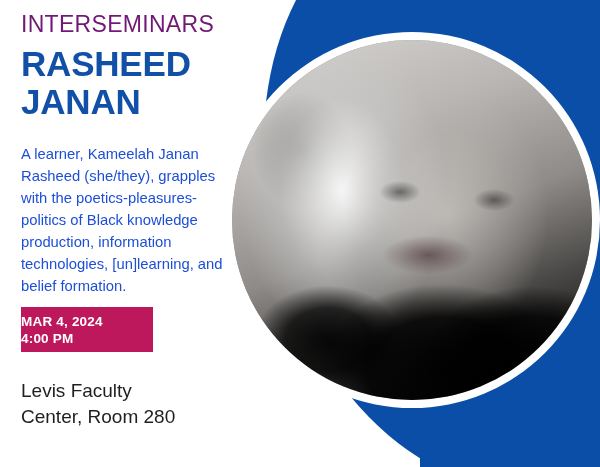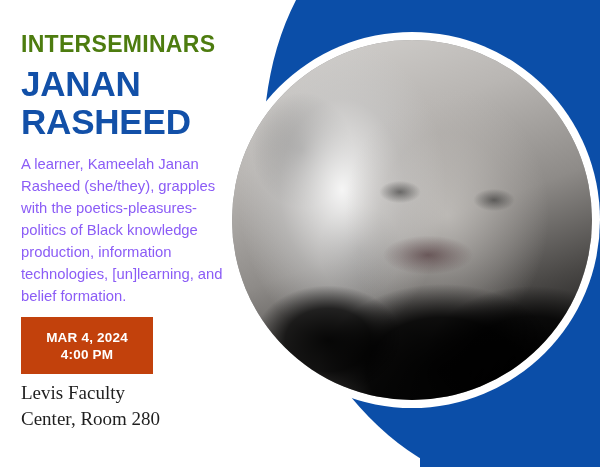--- a/index.html
+++ b/index.html
@@ -80,64 +80,62 @@
 
   
   .content {
     position: absolute;
     left: 21px;
     top: 0;
     width: 216px;
     z-index: 5;
   }
   .kicker {
-    margin-top: 32px;
+    margin-top: 12px;
     font-size: 23px;
-    font-weight: 700;
+    font-weight: 400;
     letter-spacing: 0.3px;
-    color: #4d7c0f;
+    color: #701a75;
     line-height: 1.1;
   }
   .headline {
     margin-top: 8px;
     font-size: 35px;
     font-weight: 700;
     line-height: 38px;
     color: #1250A8;
     letter-spacing: -0.2px;
   }
   .headline span { display: block; }
   .blurb {
-    margin-top: 12px;
+    margin-top: 22px;
     font-size: 14.8px;
     line-height: 22px;
-    color: #8b5cf6;
+    color: #1d4ed8;
     width: 212px;
   }
   .date-badge {
     margin-top: 10px;
     width: 132px;
-    height: 57px;
-    background: #c2410c;
+    height: 45px;
+    background: #be185d;
     color: #ffffff;
     display: flex;
     flex-direction: column;
-    align-items: center;
     justify-content: center;
     font-size: 13.5px;
     font-weight: 700;
     line-height: 17px;
     letter-spacing: 0.2px;
   }
   .venue {
-    margin-top: 6px;
+    margin-top: 26px;
     font-size: 19px;
     line-height: 26px;
     color: #1f1f1f;
-    font-family: Liberation Serif, serif;
   }
   .venue span { display: block; }
 </style>
 </head>
 <body>
 
 <div class="poster">
 
   <div class="blue-shape"></div>
   <div class="blue-shape-2"></div>
@@ -145,22 +143,22 @@
   <div class="photo-ring"></div>
   <div class="photo-circle">
     <div class="photo-art"></div>
   </div>
 
   <div class="content">
 
     <div class="kicker">INTERSEMINARS</div>
 
     <div class="headline">
+      <span>RASHEED</span>
       <span>JANAN</span>
-      <span>RASHEED</span>
     </div>
 
     <div class="blurb">A learner, Kameelah Janan Rasheed (she/they), grapples with the poetics-pleasures-politics of Black knowledge production, information technologies, [un]learning, and belief formation.</div>
 
     <div class="date-badge">
       <div>MAR 4, 2024</div>
       <div>4:00 PM</div>
     </div>
 
     <div class="venue">

